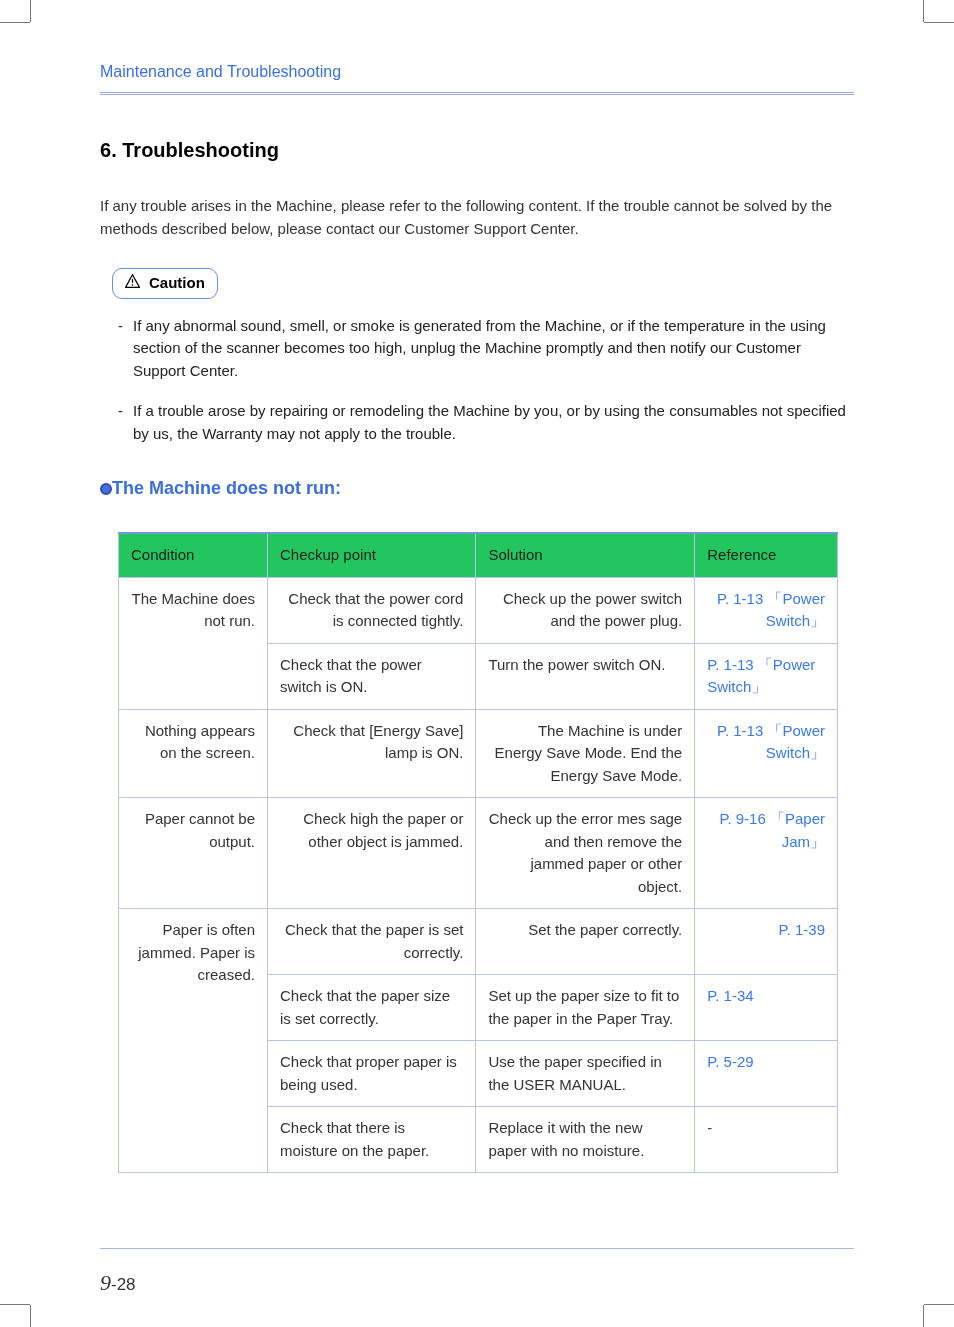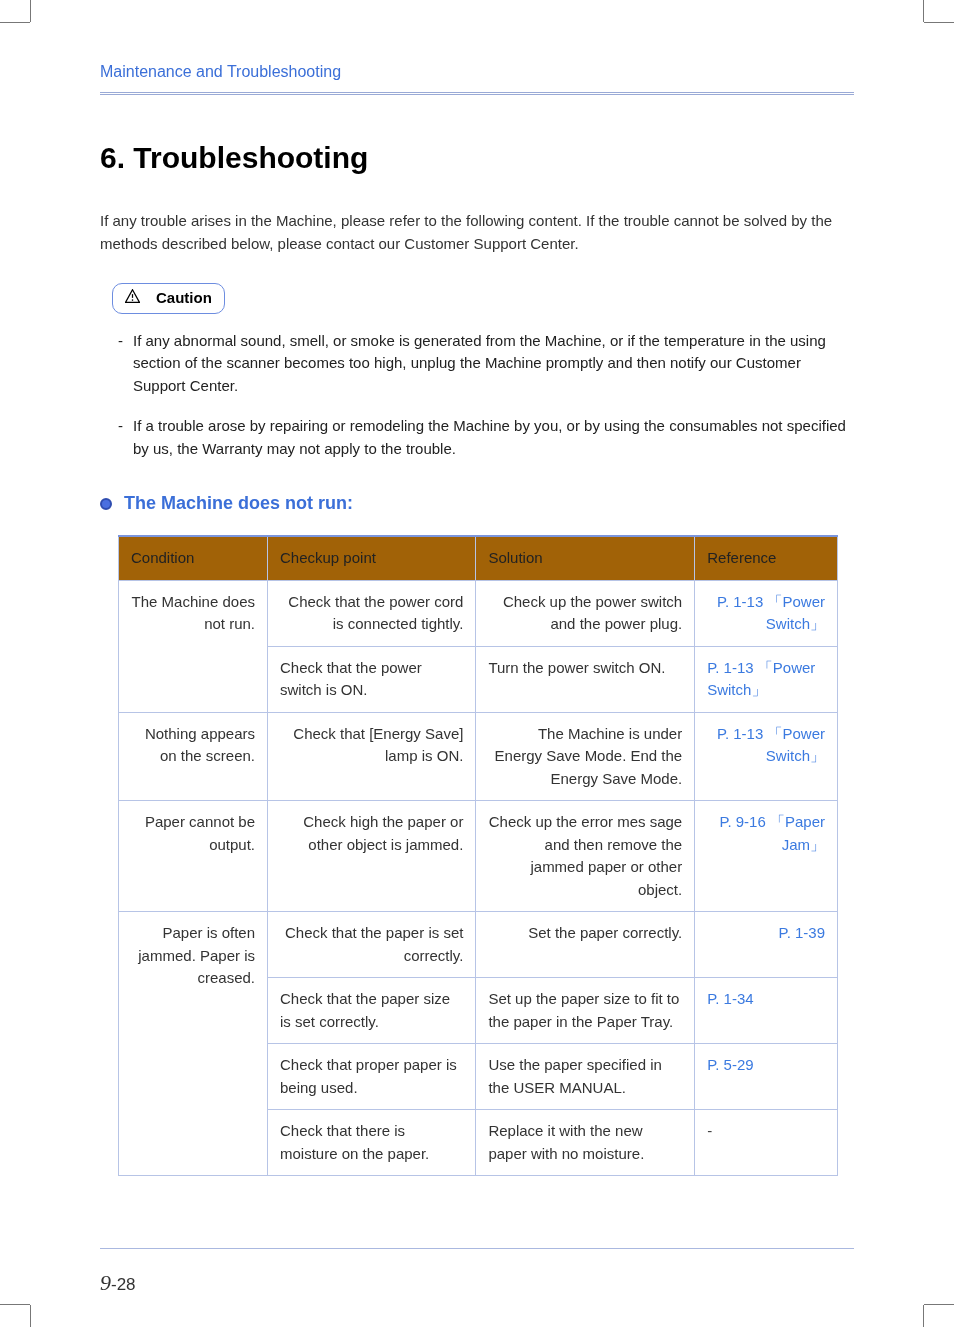--- a/index.html
+++ b/index.html
@@ -21,33 +21,33 @@
     color: #3b6fd8;
     font-size: 16px;
     padding-bottom: 8px;
   }
   .header-rule {
     border: none;
     border-top: 3px double #9aaad6;
     margin: 0 0 40px 0;
   }
   h1.chapter {
-    font-size: 30px;
+    font-size: 20px;
     font-weight: bold;
     color: #000;
     margin: 0 0 30px 0;
   }
   .intro {
     margin-bottom: 28px;
     color: #333;
   }
   .caution-badge {
     display: inline-flex;
     align-items: flex-start;
-    gap: 16px;
+    gap: 9px;
     border: 1.5px solid #6d8de0;
     border-radius: 10px;
     padding: 3px 12px;
     font-weight: bold;
     font-size: 15px;
     color: #000;
     margin-left: 12px;
     margin-bottom: 16px;
   }
   .caution-badge svg { width: 15px; height: 14px; }
@@ -55,23 +55,23 @@
   .caution-item {
     display: flex;
     gap: 10px;
     margin-bottom: 18px;
     color: #222;
   }
   .caution-item .dash { flex: 0 0 auto; }
   .section-head {
     display: flex;
     align-items: center;
-    gap: 12px;
+    gap: 0;
     margin-top: 30px;
-    margin-bottom: 18px;
+    margin-bottom: 30px;
   }
   .bullet-circle {
     width: 12px; height: 12px; border-radius: 50%;
     background: #4a6fe0;
     border: 2px solid #2f4db0;
     display: inline-block;
   }
   .section-title {
     color: #3b6fd8;
     font-weight: bold;
@@ -83,21 +83,21 @@
     margin-left: 18px;
   }
   table.troubleshoot th, table.troubleshoot td {
     border: 1px solid #b7c4e6;
     padding: 10px 12px;
     vertical-align: top;
     text-align: left;
     font-size: 15px;
   }
   table.troubleshoot thead th {
-    background: #a16207;
+    background: #22c55e;
     font-weight: normal;
     color: #222;
     border-top: 2px solid #7b95dd;
   }
   table.troubleshoot tbody tr.group-start > td { border-top: 1.5px solid #8aa0df; text-align: right; }
   .ref-link { color: #3b7ae0; }
   .ref-dash { color: #444; }
   .footer-rule {
     border: none;
     border-top: 1px solid #aab8e0;

